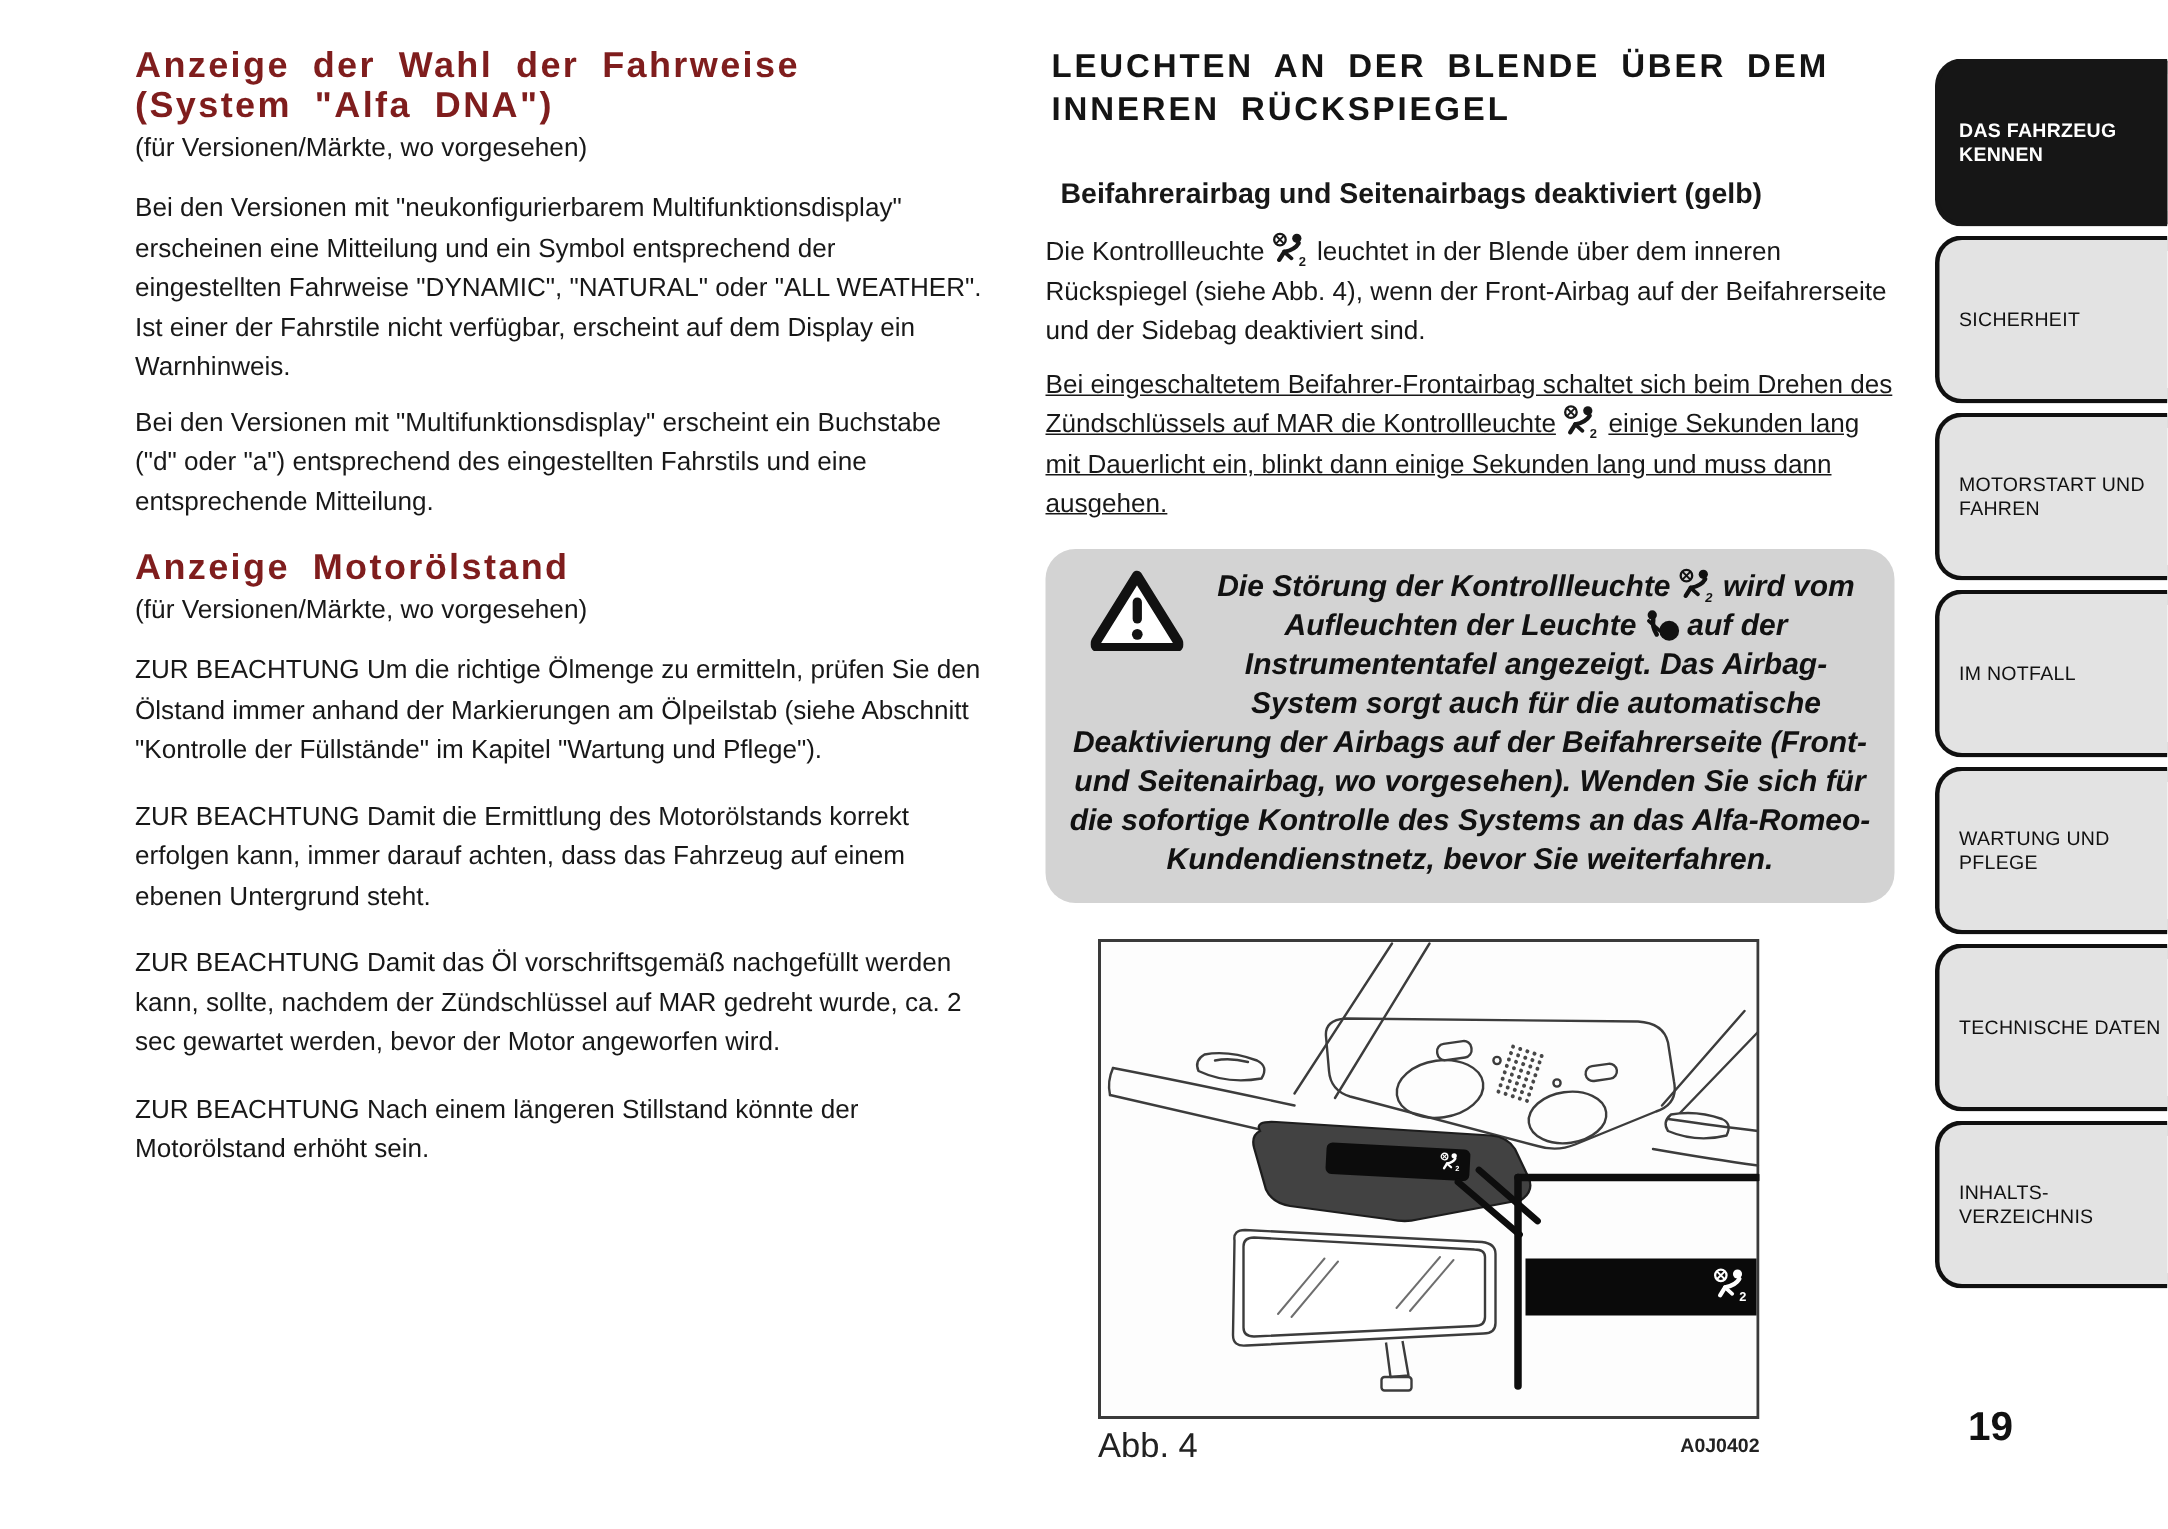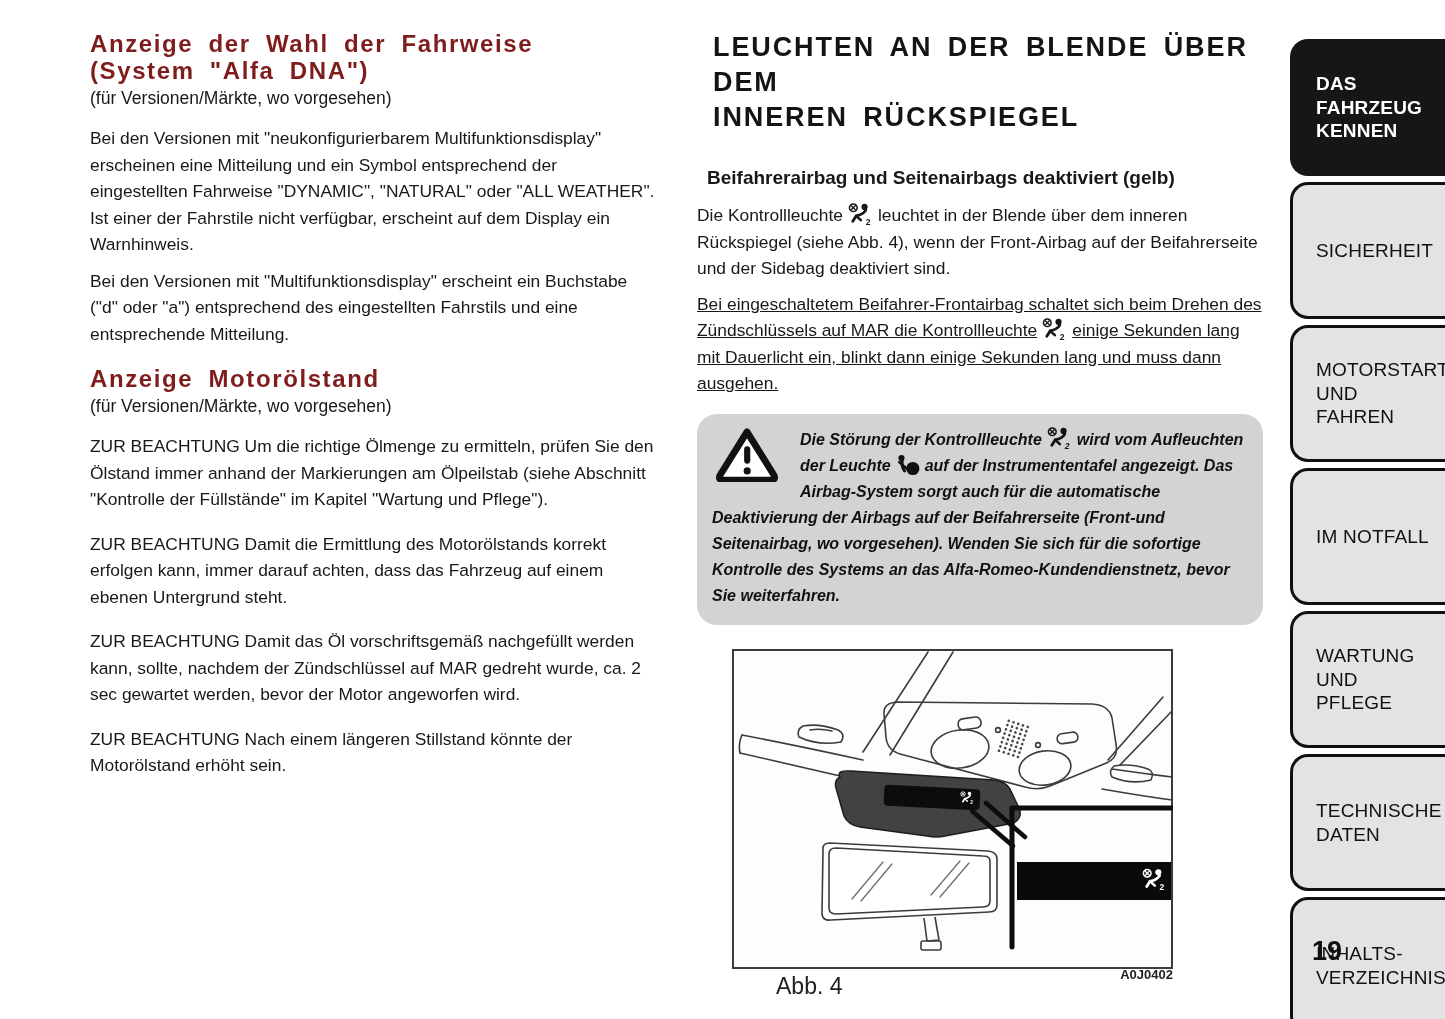--- a/index.html
+++ b/index.html
@@ -15,53 +15,53 @@
   .sec-heading{
     font-size:24px;font-weight:bold;letter-spacing:1.6px;word-spacing:7px;
     line-height:1.13;margin:0 0 4px 0;white-space:pre-line;color:#7f1d1d;
   }
   .subnote{font-size:17.5px;margin:0 0 16px 0;line-height:1.2;}
   p.body{font-size:17.4px;line-height:26.5px;margin:0 0 10px 0;}
   p.body.gap{margin-bottom:18px;}
   .sec2-heading{margin-top:14px;}
 
   .caps-heading{
-    font-size:27px;font-weight:bold;letter-spacing:1.9px;word-spacing:6px;
-    text-transform:uppercase;line-height:1.3;margin:0 0 32px 16px;white-space:pre-line;color:#141414;
+    font-size:22px;font-weight:bold;letter-spacing:1.9px;word-spacing:6px;
+    text-transform:uppercase;line-height:1.3;margin:0 0 32px 4px;white-space:pre-line;color:#141414;
   }
   .subheading{font-size:19px;font-weight:bold;margin:0 0 13px 10px;}
   p.rbody{font-size:17.4px;line-height:26.5px;margin:0 0 9px 0;}
   p.rbody.gap{margin-bottom:17px;text-decoration:underline;}
 
   .ic{display:inline-block;margin:0 5px;vertical-align:-5px;line-height:0;}
   .ic svg{display:inline-block;}
 
   .warnbox{
     box-sizing:border-box;width:566px;margin:6px 0 24px 0;
     background:#d3d3d3;border-radius:20px;
     padding:12px 15px 16px 15px;
-    font-size:16px;font-weight:bold;font-style:italic;line-height:26px;color:#111;
+    font-size:20px;font-weight:bold;font-style:italic;line-height:26px;color:#111;text-align:center;
   }
   .tri-float{float:left;width:88px;height:79px;}
   .tri-float svg{margin:2px 0 0 4px;}
 
   .figure{margin-left:35px;width:441px;}
   .fig-frame{display:block;background:#fdfdfd;}
-  .fig-caption-row{display:flex;justify-content:space-between;align-items:flex-start;margin-top:4px;margin-left:44px;}
+  .fig-caption-row{display:flex;justify-content:space-between;align-items:flex-end;margin-top:4px;}
   .fig-caption{font-size:23px;color:#222;}
   .fig-code{font-size:13px;font-weight:bold;color:#222;position:relative;top:-6px;}
 
   .tabs{position:absolute;left:1290px;top:39px;width:155px;}
   .tab{
-    box-sizing:border-box;width:155px;height:137px;margin-bottom:6px;
+    box-sizing:border-box;width:155px;height:112px;margin-bottom:6px;
     background:#e3e3e3;color:#111;
     border:3px solid #101010;border-right:none;
     border-radius:18px 0 0 18px;
     display:flex;align-items:center;
-    padding-left:23px;font-size:19px;line-height:1.25;
+    padding-left:13px;font-size:13px;line-height:1.25;
     white-space:pre-line;letter-spacing:0.2px;
   }
   .tab.active{background:#161616;color:#ffffff;font-weight:bold;border-color:#161616;}
 
   .page-num{position:absolute;left:1312px;top:936px;font-size:27px;font-weight:bold;color:#111;}
 
   .hidden-defs{position:absolute;width:0;height:0;overflow:hidden;}
 </style>
 </head>
 <body>

